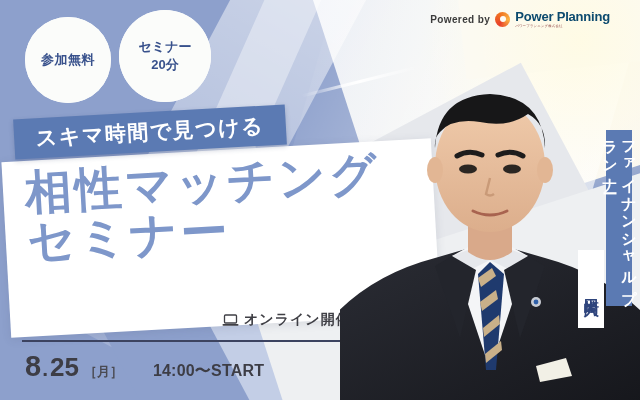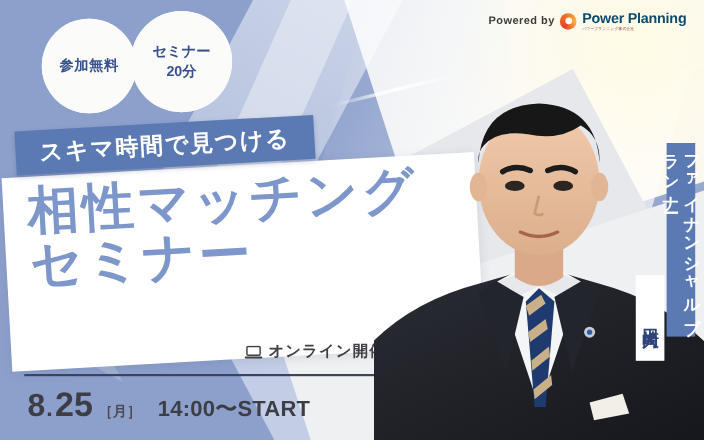--- a/index.html
+++ b/index.html
@@ -40,36 +40,36 @@
     background:#c3cee6;transform:rotate(-28deg);transform-origin:top left;}
   .band-white-bottom{position:absolute;left:250px;top:300px;width:460px;height:260px;
     background:#eef0f2;transform:rotate(-18deg);transform-origin:top left;}
 
   
   .title-card{position:absolute;left:6px;top:150px;width:430px;height:176px;
     background:#ffffff;transform:rotate(-3.2deg);
     box-shadow:0 2px 10px rgba(60,70,100,.13);}
 
   
-  .logo{position:absolute;right:16px;top:10px;display:flex;align-items:center;gap:5px;text-align:right;}
+  .logo{position:absolute;right:30px;top:10px;display:flex;align-items:center;gap:5px;text-align:right;}
   .logo-powered{font-size:10px;font-weight:bold;color:#3b3b3b;letter-spacing:.4px;}
   .logo-mark{width:15px;height:15px;border-radius:50%;
     background:conic-gradient(from 210deg,#e8412c,#f07020,#fbb040,#e8412c);
     display:flex;align-items:center;justify-content:center;}
   .logo-mark::after{content:"";width:6px;height:6px;border-radius:50%;background:#fdfcf6;}
   .logo-text{display:flex;flex-direction:column;align-items:flex-start;line-height:1;}
   .logo-name{font-size:13px;font-weight:bold;color:#0c4a6e;letter-spacing:-.2px;}
   .logo-sub{font-size:3.4px;color:#8a3b3b;letter-spacing:.2px;margin-top:2px;}
 
   
   .badge{position:absolute;display:flex;align-items:center;justify-content:center;
     text-align:center;color:#38518c;font-weight:bold;background:#fbfcfa;
     border-radius:50%;
     filter:drop-shadow(0 0 0 #fff);}
-  .badge-free{left:38px;top:17px;width:86px;height:86px;font-size:13px;letter-spacing:.5px;text-align:center;}
+  .badge-free{left:25px;top:17px;width:86px;height:86px;font-size:13px;letter-spacing:.5px;text-align:center;}
   .badge-time{left:119px;top:10px;width:92px;height:92px;font-size:13px;line-height:1.35;}
   .badge-inner{position:relative;z-index:2;}
   .starburst{position:absolute;inset:0;}
 
   
   .ribbon{position:absolute;left:14px;top:112px;width:272px;height:40px;
     background:#5b7ab3;transform:rotate(-3.2deg);
     display:flex;align-items:center;justify-content:center;
     box-shadow:0 2px 5px rgba(40,55,95,.22);}
   .ribbon span{color:#ffffff;font-size:21px;font-weight:bold;letter-spacing:1.5px;
@@ -83,23 +83,23 @@
   
   .online{position:absolute;left:222px;top:311px;display:flex;align-items:center;gap:5px;
     color:#3f3f45;font-size:14px;font-weight:bold;letter-spacing:1px;}
   .laptop-icon{display:block;}
   .rule{position:absolute;left:22px;top:340px;width:334px;height:2px;background:#3c4360;}
   .dateline{position:absolute;left:24px;top:350px;display:flex;align-items:baseline;
     color:#3d3d45;font-weight:bold;white-space:nowrap;}
   .d-year{font-size:21px;letter-spacing:.5px;}
   .d-month{font-size:29px;margin-left:1px;}
   .d-dot{font-size:21px;margin:0 1px;}
-  .d-day{font-size:31px;margin-left:1px;}
+  .d-day{font-size:26px;margin-left:1px;}
   .d-dow{font-size:13px;margin-left:5px;color:#4a4a52;}
-  .d-time{font-size:20px;margin-left:15px;letter-spacing:.2px;}
+  .d-time{font-size:16px;margin-left:30px;letter-spacing:.2px;}
 
   
   .presenter{position:absolute;right:0;bottom:0;width:300px;height:330px;overflow:hidden;}
   .vbar{position:absolute;right:8px;top:60px;width:26px;height:176px;background:#5b7ab3;
     display:flex;align-items:center;justify-content:center;}
   .vbar span{writing-mode:vertical-rl;color:#fff;font-size:15px;font-weight:bold;letter-spacing:1.5px;
     font-family:"DejaVu Sans","Liberation Sans",sans-serif;}
   .vname{position:absolute;right:36px;top:180px;width:26px;height:78px;background:#ffffff;
     display:flex;align-items:center;justify-content:center;}
   .vname span{writing-mode:vertical-rl;color:#2e447c;font-size:15px;font-weight:bold;letter-spacing:1px;

